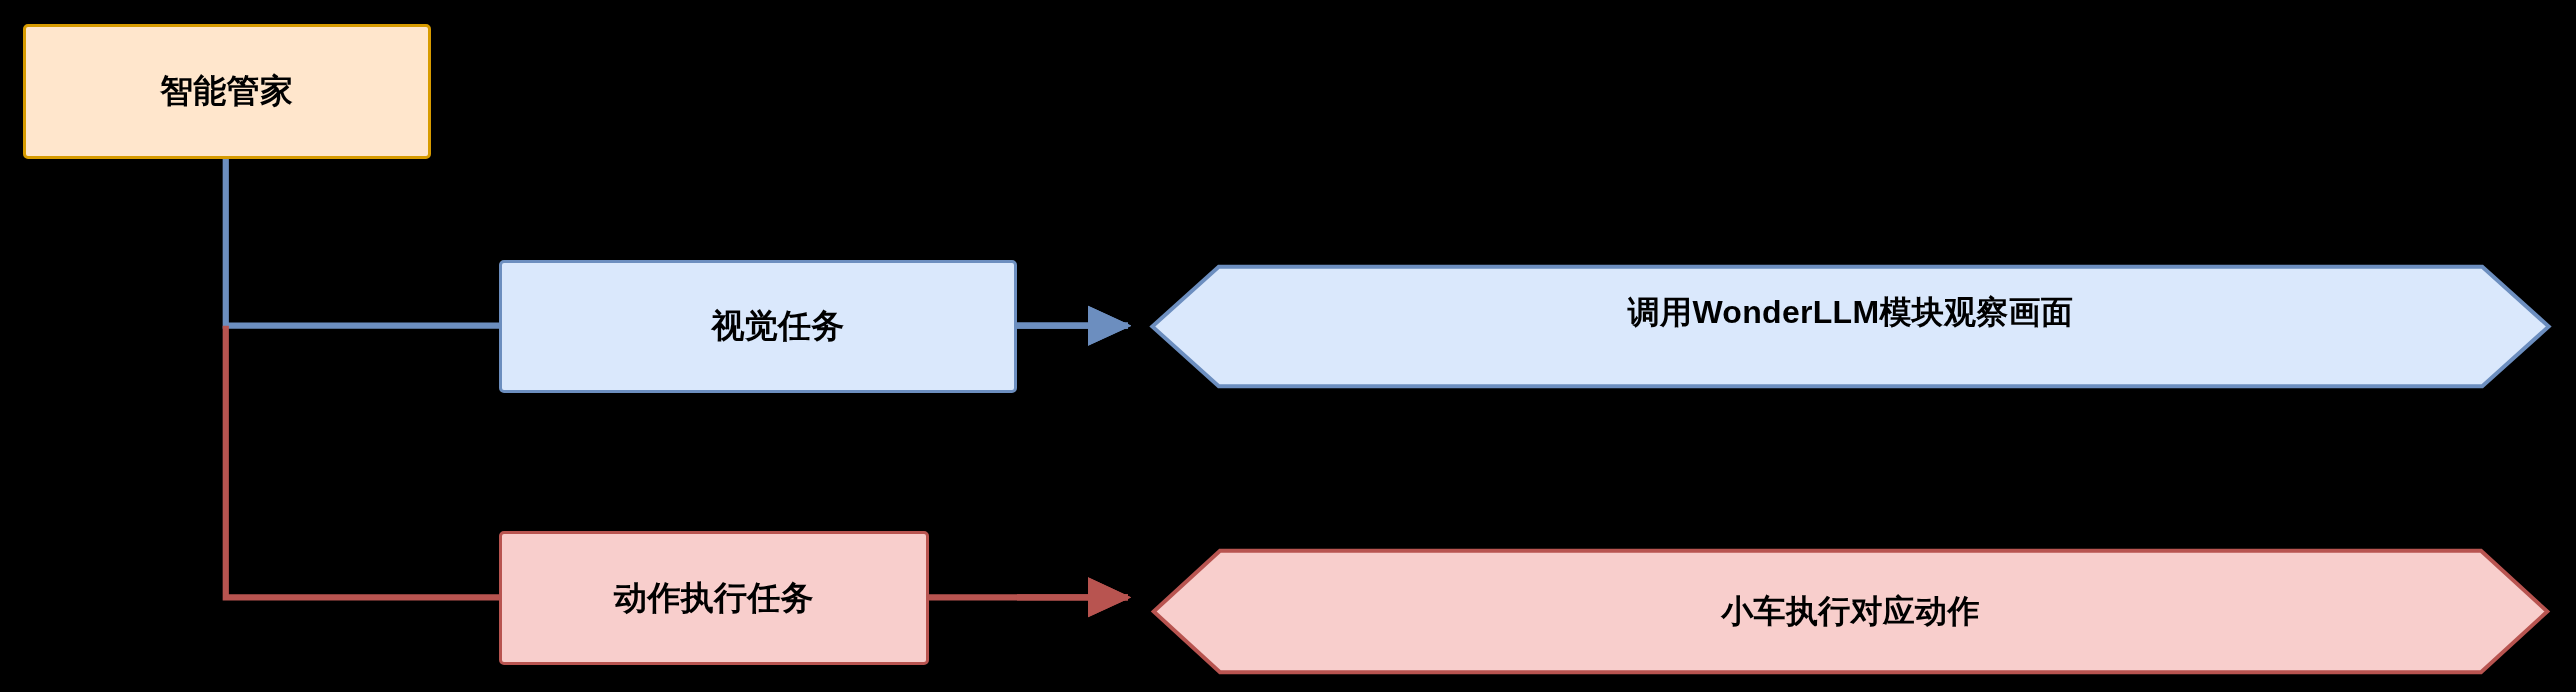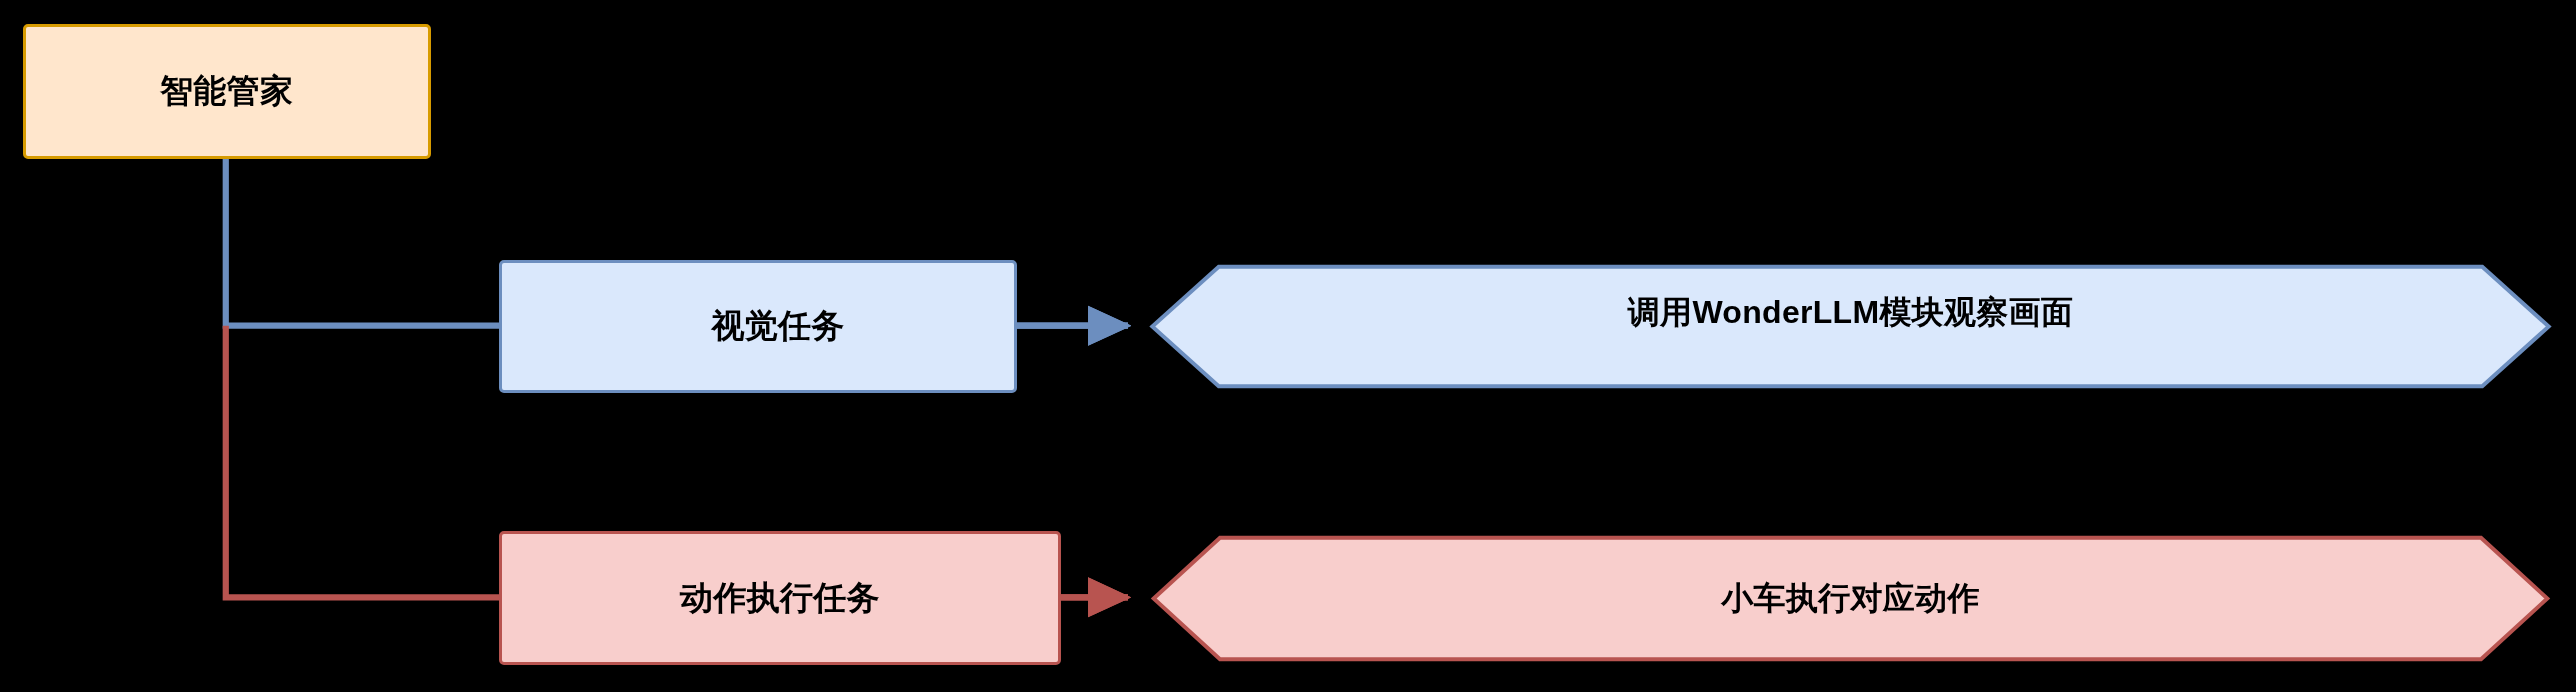--- a/index.html
+++ b/index.html
@@ -57,21 +57,21 @@
     background: #dae8fc;
     border-color: #6c8ebf;
     font-size: 33px;
     padding-left: 40px;
   }
 
   
   #node-action-task {
     left: 499px;
     top: 531px;
-    width: 562px;
+    width: 430px;
     height: 134px;
     background: #f8cecc;
     border-color: #b85450;
     font-size: 33px;
   }
 
   
   .hex-wrap {
     position: absolute;
   }
@@ -93,21 +93,21 @@
     letter-spacing: 0.3px;
   }
   #hex-visual {
     left: 1149px;
     top: 264px;
     width: 1403px;
     height: 98px;
   }
   #hex-action {
     left: 1149px;
-    top: 535px;
+    top: 548px;
     width: 1403px;
     height: 127px;
   }
 </style>
 </head>
 <body>
 
 <svg id="diagram-canvas" viewBox="0 0 4568 1228" xmlns="http://www.w3.org/2000/svg">
   <defs>
     <marker id="arrow-blue" viewBox="0 0 10 10" refX="9.2" refY="5" markerWidth="7" markerHeight="7" orient="auto-start-reverse">

